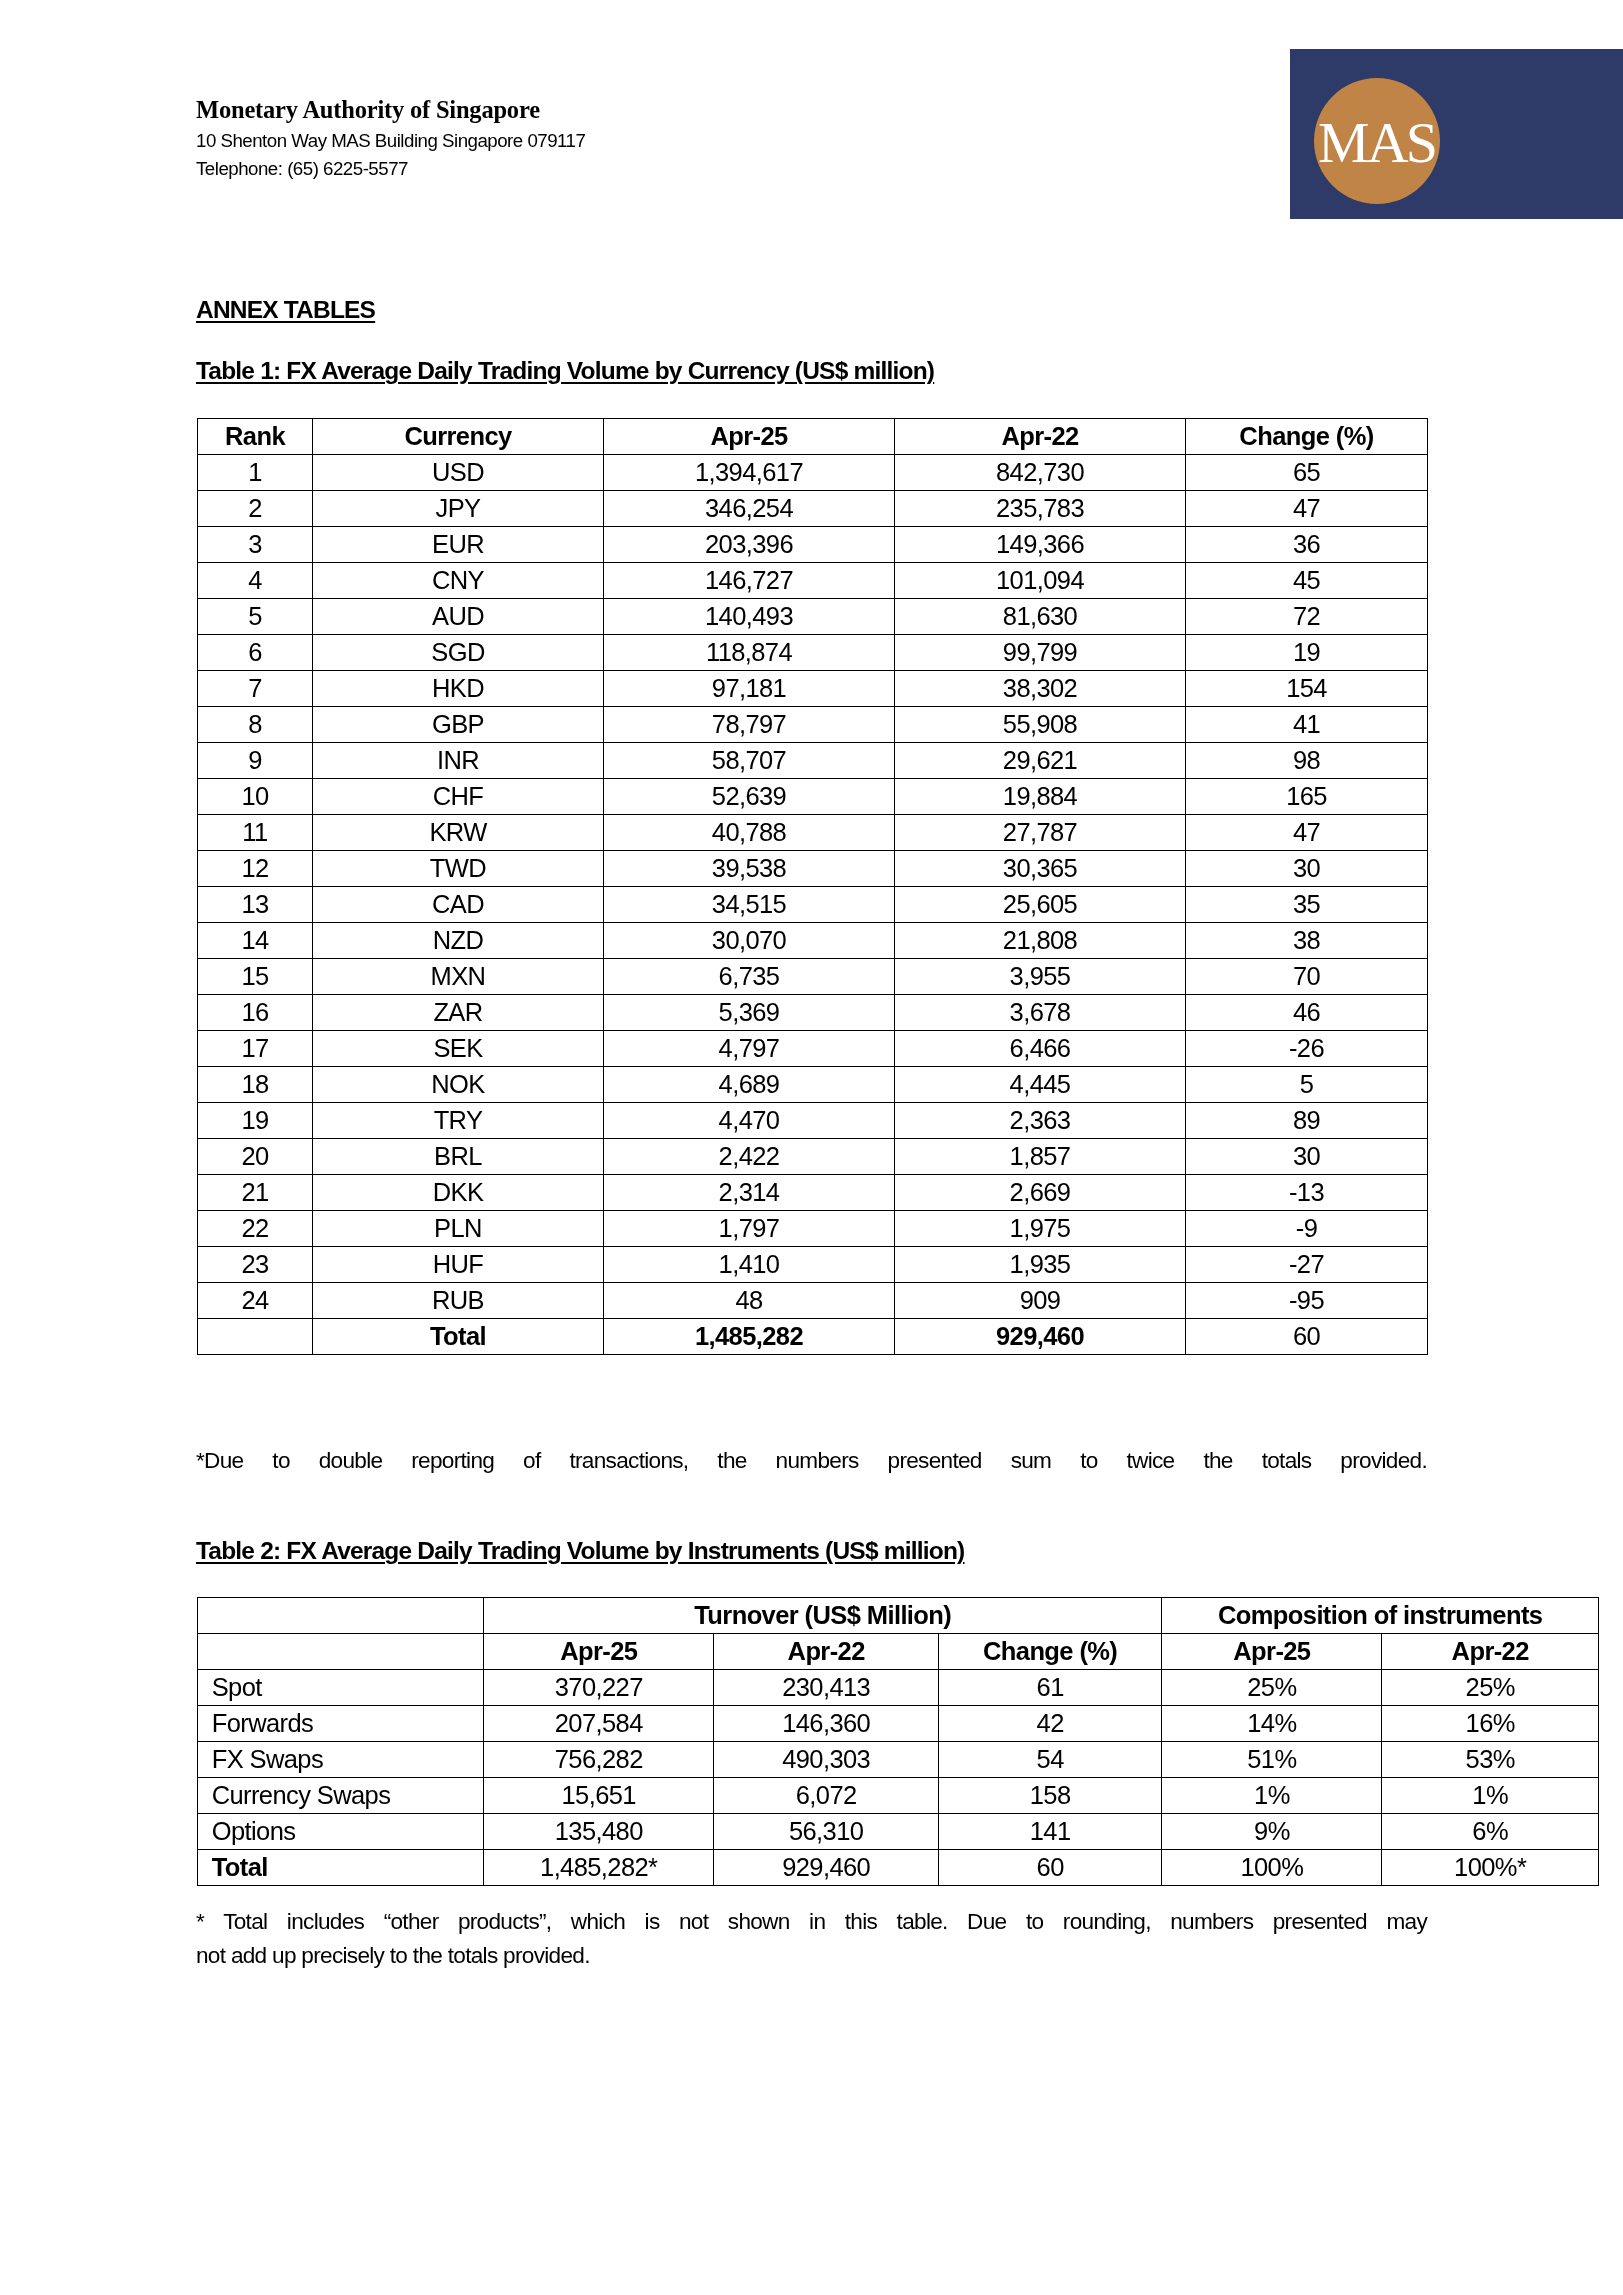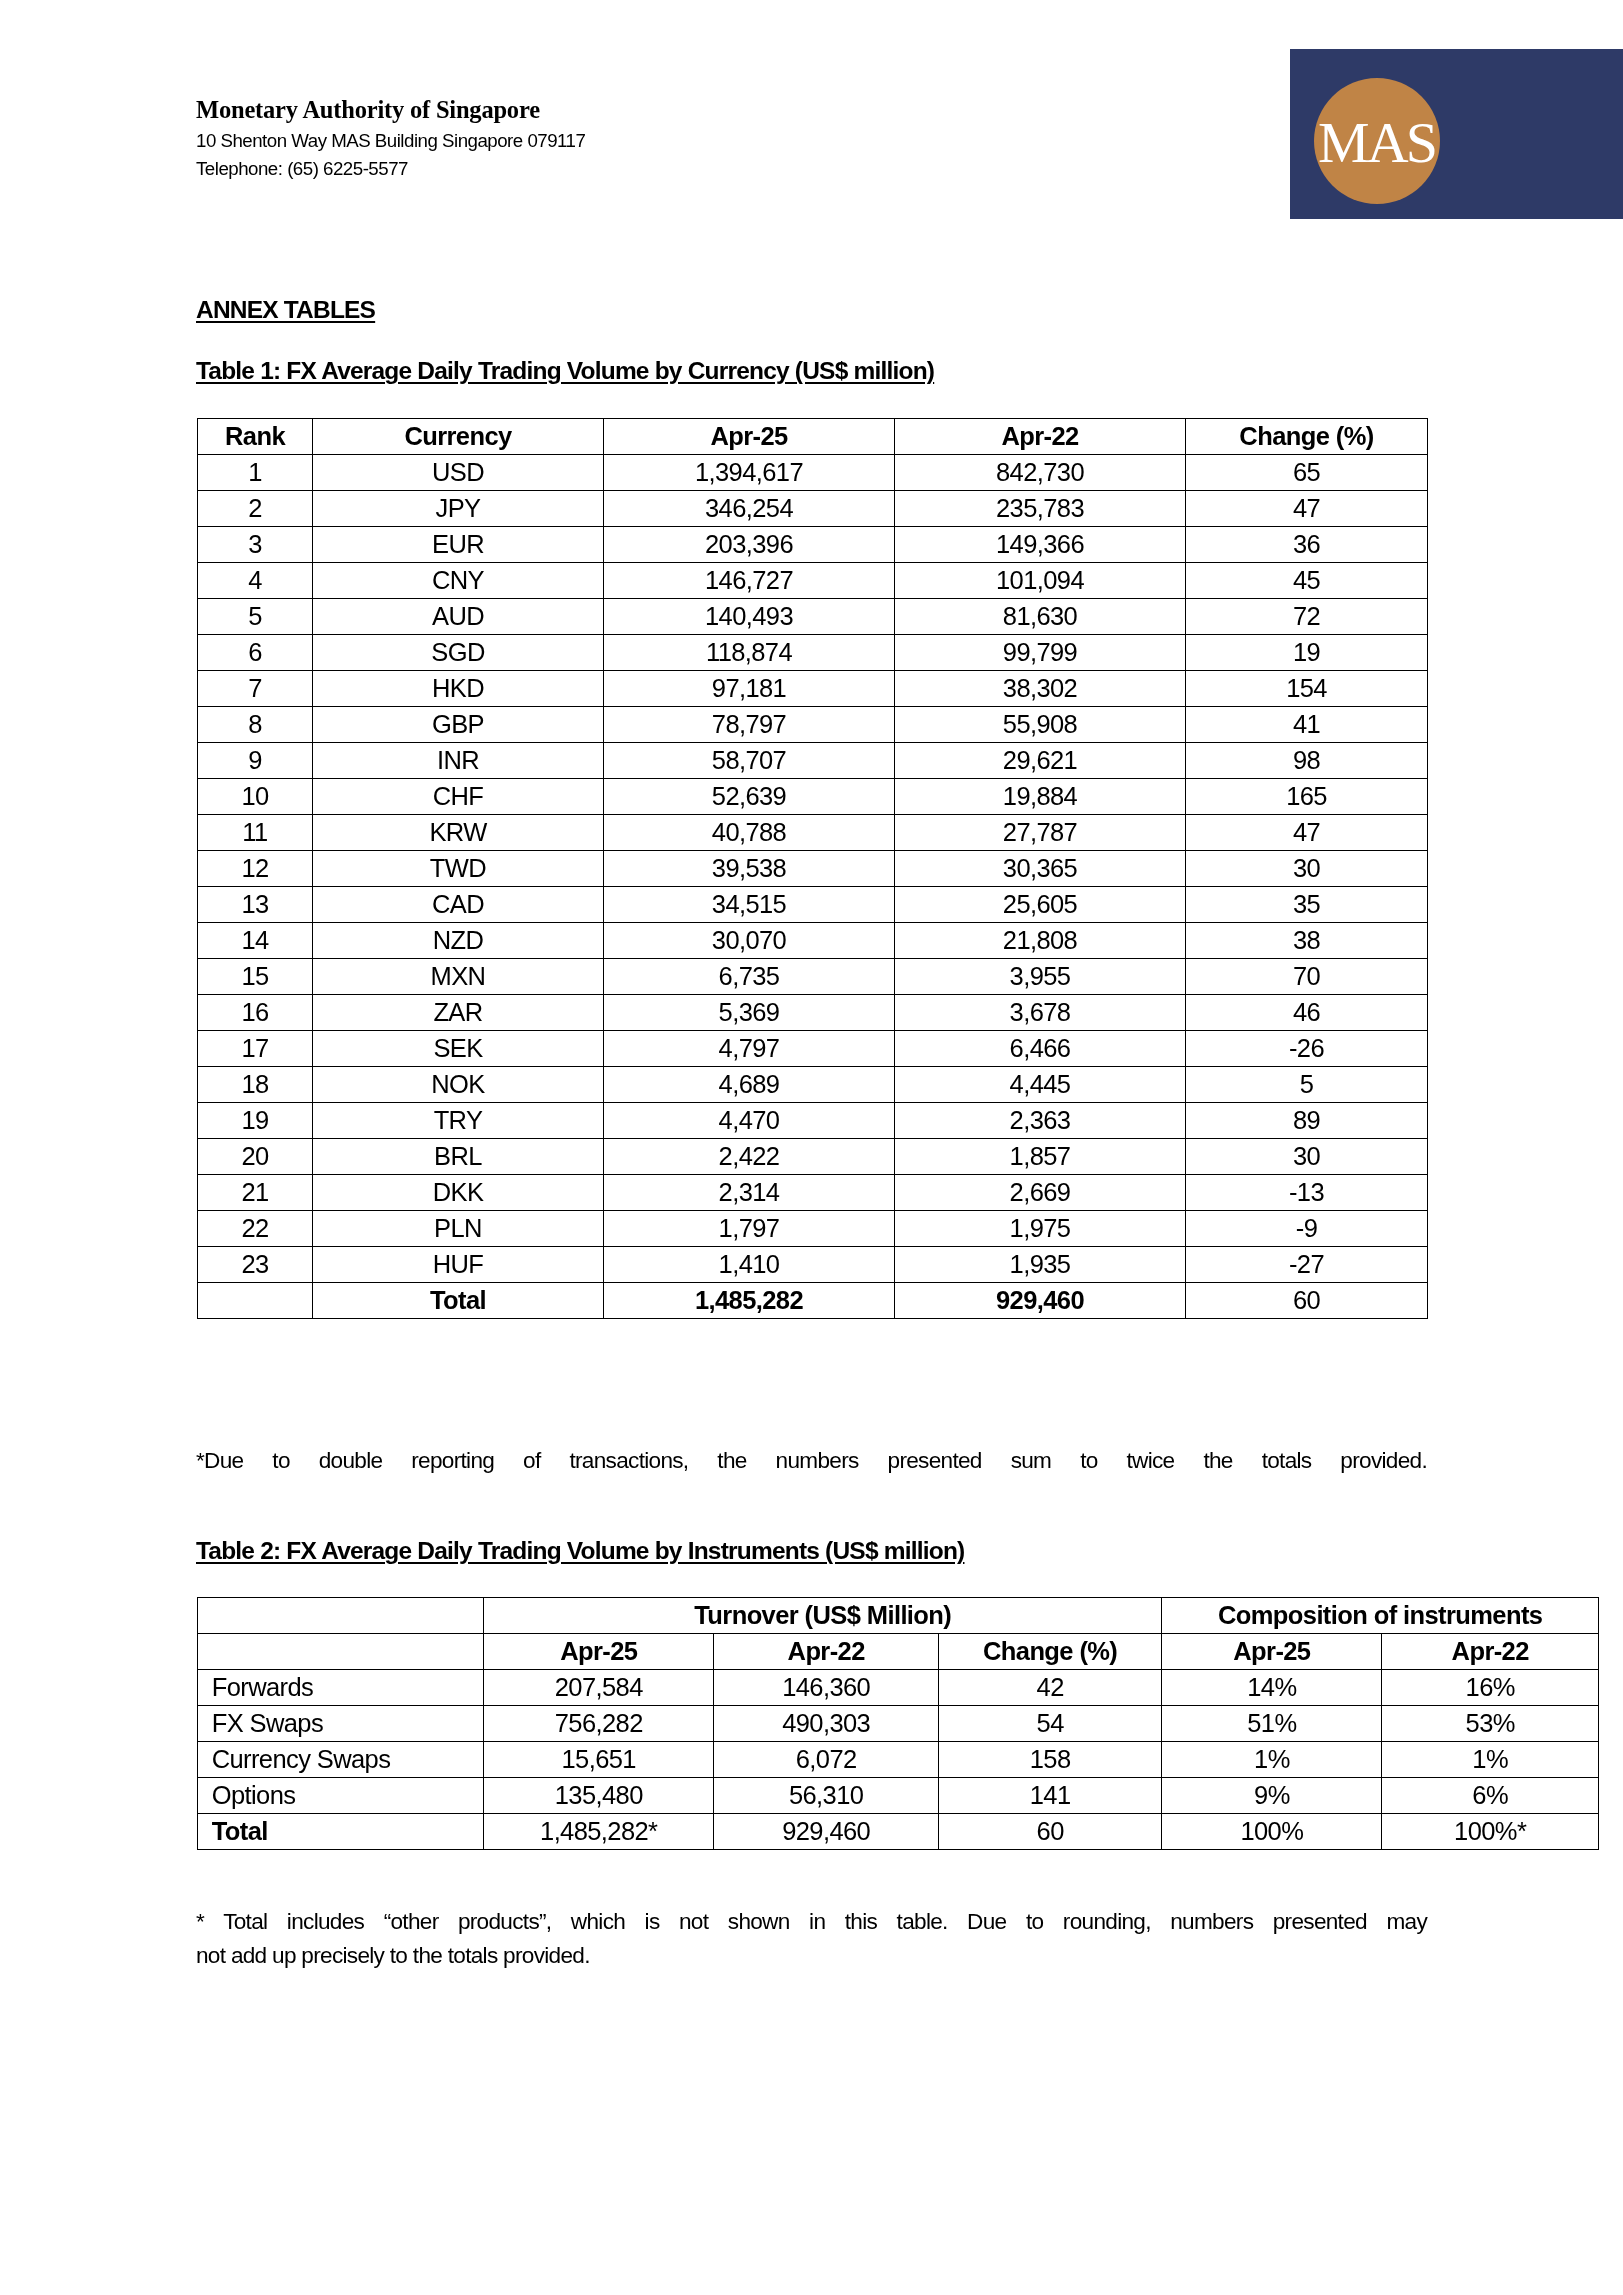--- a/index.html
+++ b/index.html
@@ -220,20 +220,27 @@
         <td>1,797</td>
         <td>1,975</td>
         <td>-9</td>
       </tr>
       <tr>
         <td>23</td>
         <td>HUF</td>
         <td>1,410</td>
         <td>1,935</td>
         <td>-27</td>
+      </tr>
+      <tr>
+        <td>24</td>
+        <td>RUB</td>
+        <td>48</td>
+        <td>909</td>
+        <td>-95</td>
       </tr>
       <tr>
         <td></td>
         <td class="b">Total</td>
         <td class="b">1,485,282</td>
         <td class="b">929,460</td>
         <td>60</td>
       </tr>
     </tbody>
 </table>
@@ -258,20 +265,28 @@
       <td class="b" colspan="2">Composition of instruments</td>
     </tr>
     <tr>
       <td></td>
       <td class="b">Apr-25</td>
       <td class="b">Apr-22</td>
       <td class="b">Change (%)</td>
       <td class="b">Apr-25</td>
       <td class="b">Apr-22</td>
     </tr>
+  <tr>
+        <td class="left">Spot</td>
+        <td>370,227</td>
+        <td>230,413</td>
+        <td>61</td>
+        <td>25%</td>
+        <td>25%</td>
+      </tr>
       <tr>
         <td class="left">Forwards</td>
         <td>207,584</td>
         <td>146,360</td>
         <td>42</td>
         <td>14%</td>
         <td>16%</td>
       </tr>
       <tr>
         <td class="left">FX Swaps</td>

